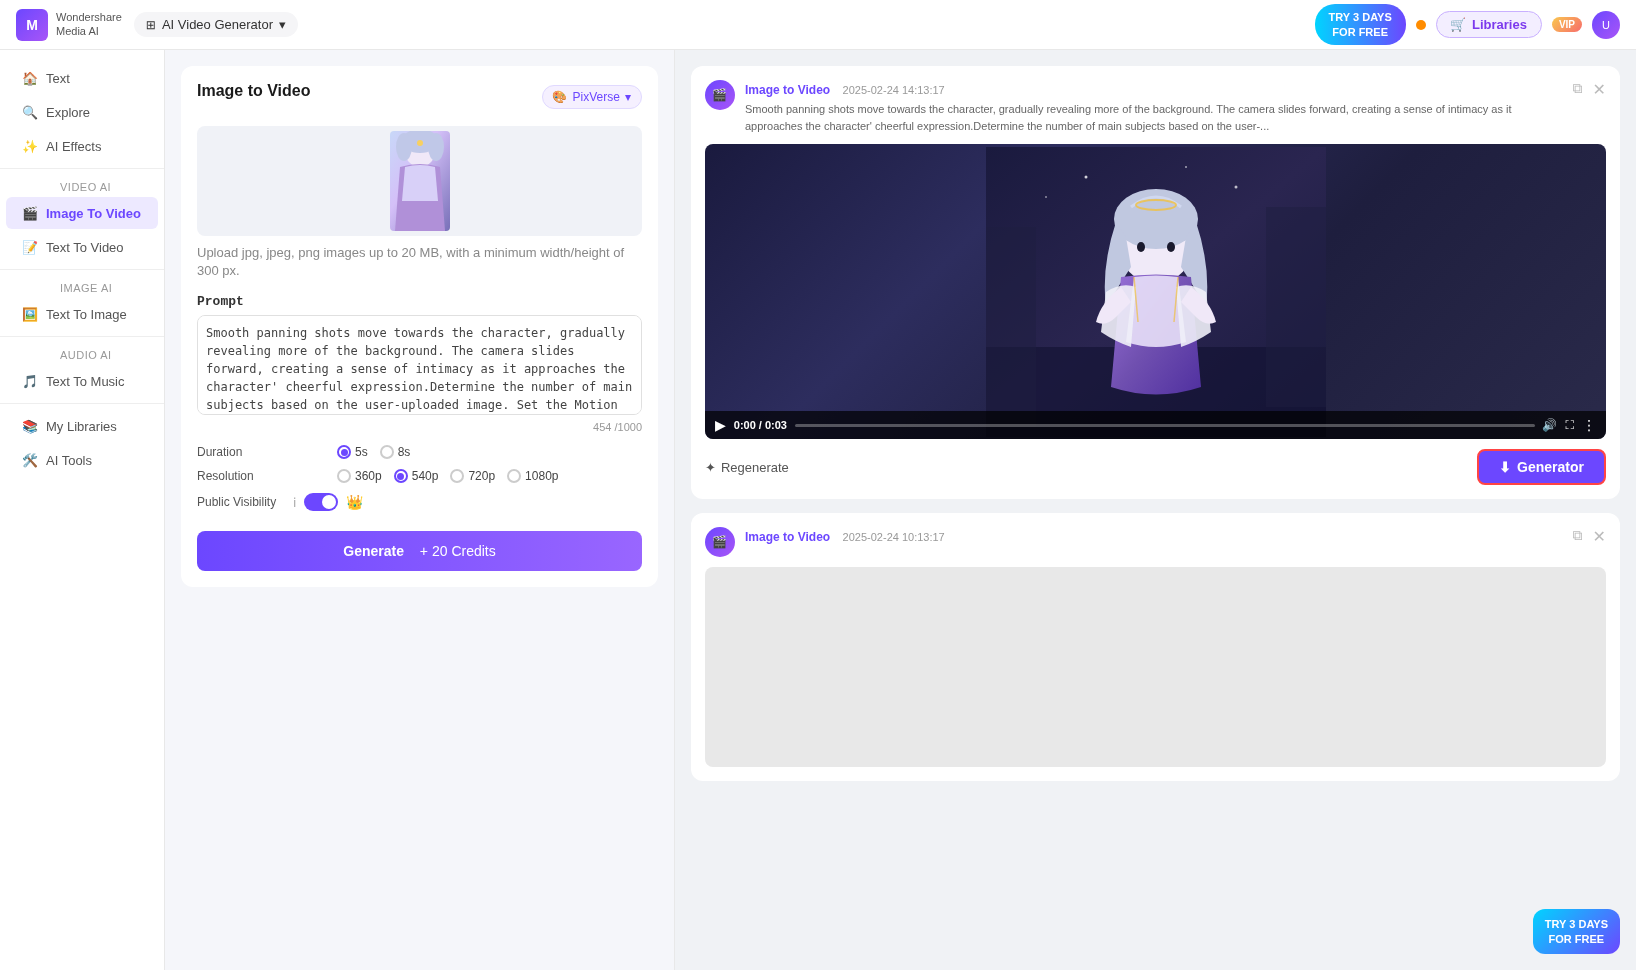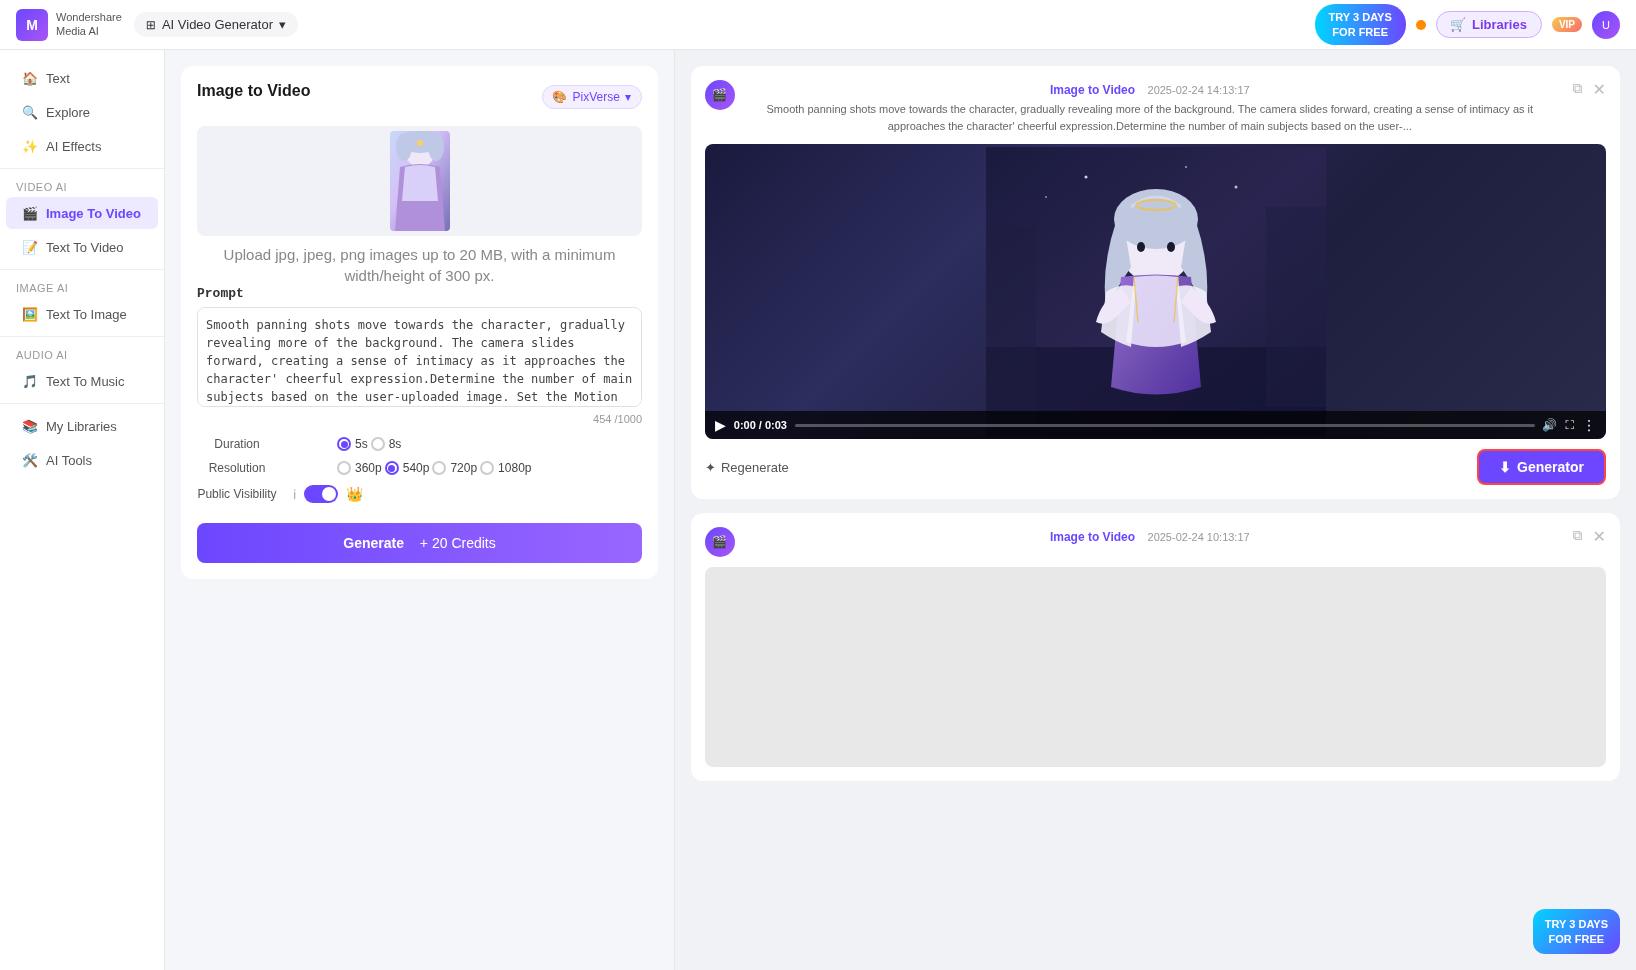--- a/index.html
+++ b/index.html
@@ -19,59 +19,59 @@
     .purchase-btn { display: flex; align-items: center; gap: 5px; background: #f3eeff; border: 1px solid #c9b0ff; color: #7c3aed; border-radius: 20px; padding: 5px 14px; font-size: 13px; font-weight: 600; cursor: pointer; }
     .vip-badge { background: linear-gradient(135deg, #f9c74f, #f76c6c); color: #fff; font-size: 10px; font-weight: 700; border-radius: 12px; padding: 2px 7px; }
 
     
     .main-layout { display: flex; flex: 1; overflow: hidden; }
 
     
     .sidebar { width: 165px; background: #fff; border-right: 1px solid #e8e8e8; padding: 12px 0; display: flex; flex-direction: column; gap: 2px; flex-shrink: 0; }
     .sidebar-item { display: flex; align-items: center; gap: 8px; padding: 8px 16px; cursor: pointer; font-size: 13px; color: #555; border-radius: 6px; margin: 0 6px; }
     .sidebar-item.active { background: #ede9ff; color: #6c47ff; font-weight: 600; }
-    .sidebar-section-label { font-size: 11px; color: #999; padding: 6px 16px 2px; text-transform: uppercase; letter-spacing: 0.5px; }
+    .sidebar-section-label { font-size: 11px; color: #999; padding: 6px 16px 2px; text-transform: uppercase; letter-spacing: 0.5px; margin-left: 44px; }
     .sidebar-icon { width: 16px; height: 16px; display: flex; align-items: center; justify-content: center; flex-shrink: 0; }
 
     
     .panel { width: 510px; background: #f5f6fa; padding: 16px; overflow-y: auto; flex-shrink: 0; border-right: 1px solid #e8e8e8; }
     .panel-card { background: #fff; border-radius: 12px; padding: 16px; }
     .panel-title { font-size: 16px; font-weight: 700; color: #1a1a1a; margin-bottom: 12px; }
     .panel-header { display: flex; align-items: center; justify-content: space-between; margin-bottom: 14px; }
     .provider-btn { display: flex; align-items: center; gap: 5px; border: 1px solid #e0d9ff; border-radius: 20px; padding: 4px 10px; font-size: 12px; color: #6c47ff; cursor: pointer; background: #f5f0ff; }
 
     .image-upload-area { background: #f0f2f7; border-radius: 8px; height: 110px; display: flex; align-items: center; justify-content: center; margin-bottom: 8px; overflow: hidden; position: relative; }
-    .upload-hint { font-size: 15px; color: #888; line-height: 1.4; text-align: center; }
+    .upload-hint { font-size: 13px; color: #888; margin-bottom: 14px; line-height: 1.4; }
 
     .prompt-label { font-size: 13px; font-weight: 600; color: #333; margin-bottom: 6px; font-family: Liberation Mono, monospace; }
     .prompt-textarea { width: 100%; border: 1px solid #e0e0e0; border-radius: 8px; padding: 8px; font-size: 12px; color: #444; resize: none; height: 100px; line-height: 1.5; outline: none; }
     .char-count { text-align: right; font-size: 11px; color: #999; margin-top: 2px; margin-bottom: 12px; }
 
     .settings-row { display: flex; align-items: center; margin-bottom: 10px; gap: 16px; }
-    .settings-label { font-size: 12px; color: #555; width: 80px; flex-shrink: 0; text-align: center; }
-    .radio-group { display: flex; align-items: center; gap: 3px; padding-left: 44px; }
+    .settings-label { font-size: 12px; color: #555; width: 80px; flex-shrink: 0; }
+    .radio-group { display: flex; align-items: center; gap: 12px; padding-left: 44px; }
     .radio-item { display: flex; align-items: center; gap: 4px; font-size: 12px; color: #444; cursor: pointer; }
     .radio-circle { width: 14px; height: 14px; border-radius: 50%; border: 2px solid #ccc; display: flex; align-items: center; justify-content: center; flex-shrink: 0; }
     .radio-circle.selected { border-color: #6c47ff; }
     .radio-circle.selected::after { content: ''; width: 7px; height: 7px; border-radius: 50%; background: #6c47ff; display: block; }
 
     .toggle-row { display: flex; align-items: center; gap: 8px; }
     .toggle { width: 34px; height: 18px; background: #6c47ff; border-radius: 9px; position: relative; cursor: pointer; }
     .toggle-thumb { width: 14px; height: 14px; background: #fff; border-radius: 50%; position: absolute; top: 2px; right: 2px; }
 
     .generate-btn { width: 100%; background: linear-gradient(90deg, #6c47ff, #9966ff); color: #fff; border: none; border-radius: 8px; padding: 12px; font-size: 14px; font-weight: 700; cursor: pointer; margin-top: 10px; }
 
     
     .content-area { flex: 1; padding: 16px; overflow-y: auto; display: flex; flex-direction: column; gap: 14px; }
 
     
     .result-card { background: #fff; border-radius: 12px; padding: 14px; position: relative; }
     .result-card-header { display: flex; align-items: flex-start; gap: 10px; margin-bottom: 10px; }
     .result-avatar { width: 30px; height: 30px; border-radius: 50%; background: linear-gradient(135deg, #6c47ff, #a855f7); flex-shrink: 0; display: flex; align-items: center; justify-content: center; font-size: 12px; color: #fff; }
-    .result-meta { flex: 1; text-align: center; }
+    .result-meta { flex: 1; }
     .result-type { font-size: 12px; font-weight: 700; color: #6c47ff; }
     .result-time { font-size: 11px; color: #999; margin-left: 8px; }
     .result-desc { font-size: 11px; color: #666; line-height: 1.5; margin-top: 3px; display: -webkit-box; -webkit-line-clamp: 2; -webkit-box-orient: vertical; overflow: hidden; }
     .result-close { font-size: 16px; color: #bbb; cursor: pointer; flex-shrink: 0; }
     .copy-icon { font-size: 14px; color: #bbb; cursor: pointer; margin-left: 8px; }
 
     .video-container { border-radius: 8px; overflow: hidden; background: #1a1a2e; position: relative; height: 295px; }
 
     
     .video-bg { width: 100%; height: 100%; background: linear-gradient(135deg, #1a1a3e 0%, #2d2d5e 30%, #1e1e3e 60%, #2a2a4a 100%); display: flex; align-items: center; justify-content: center; }

